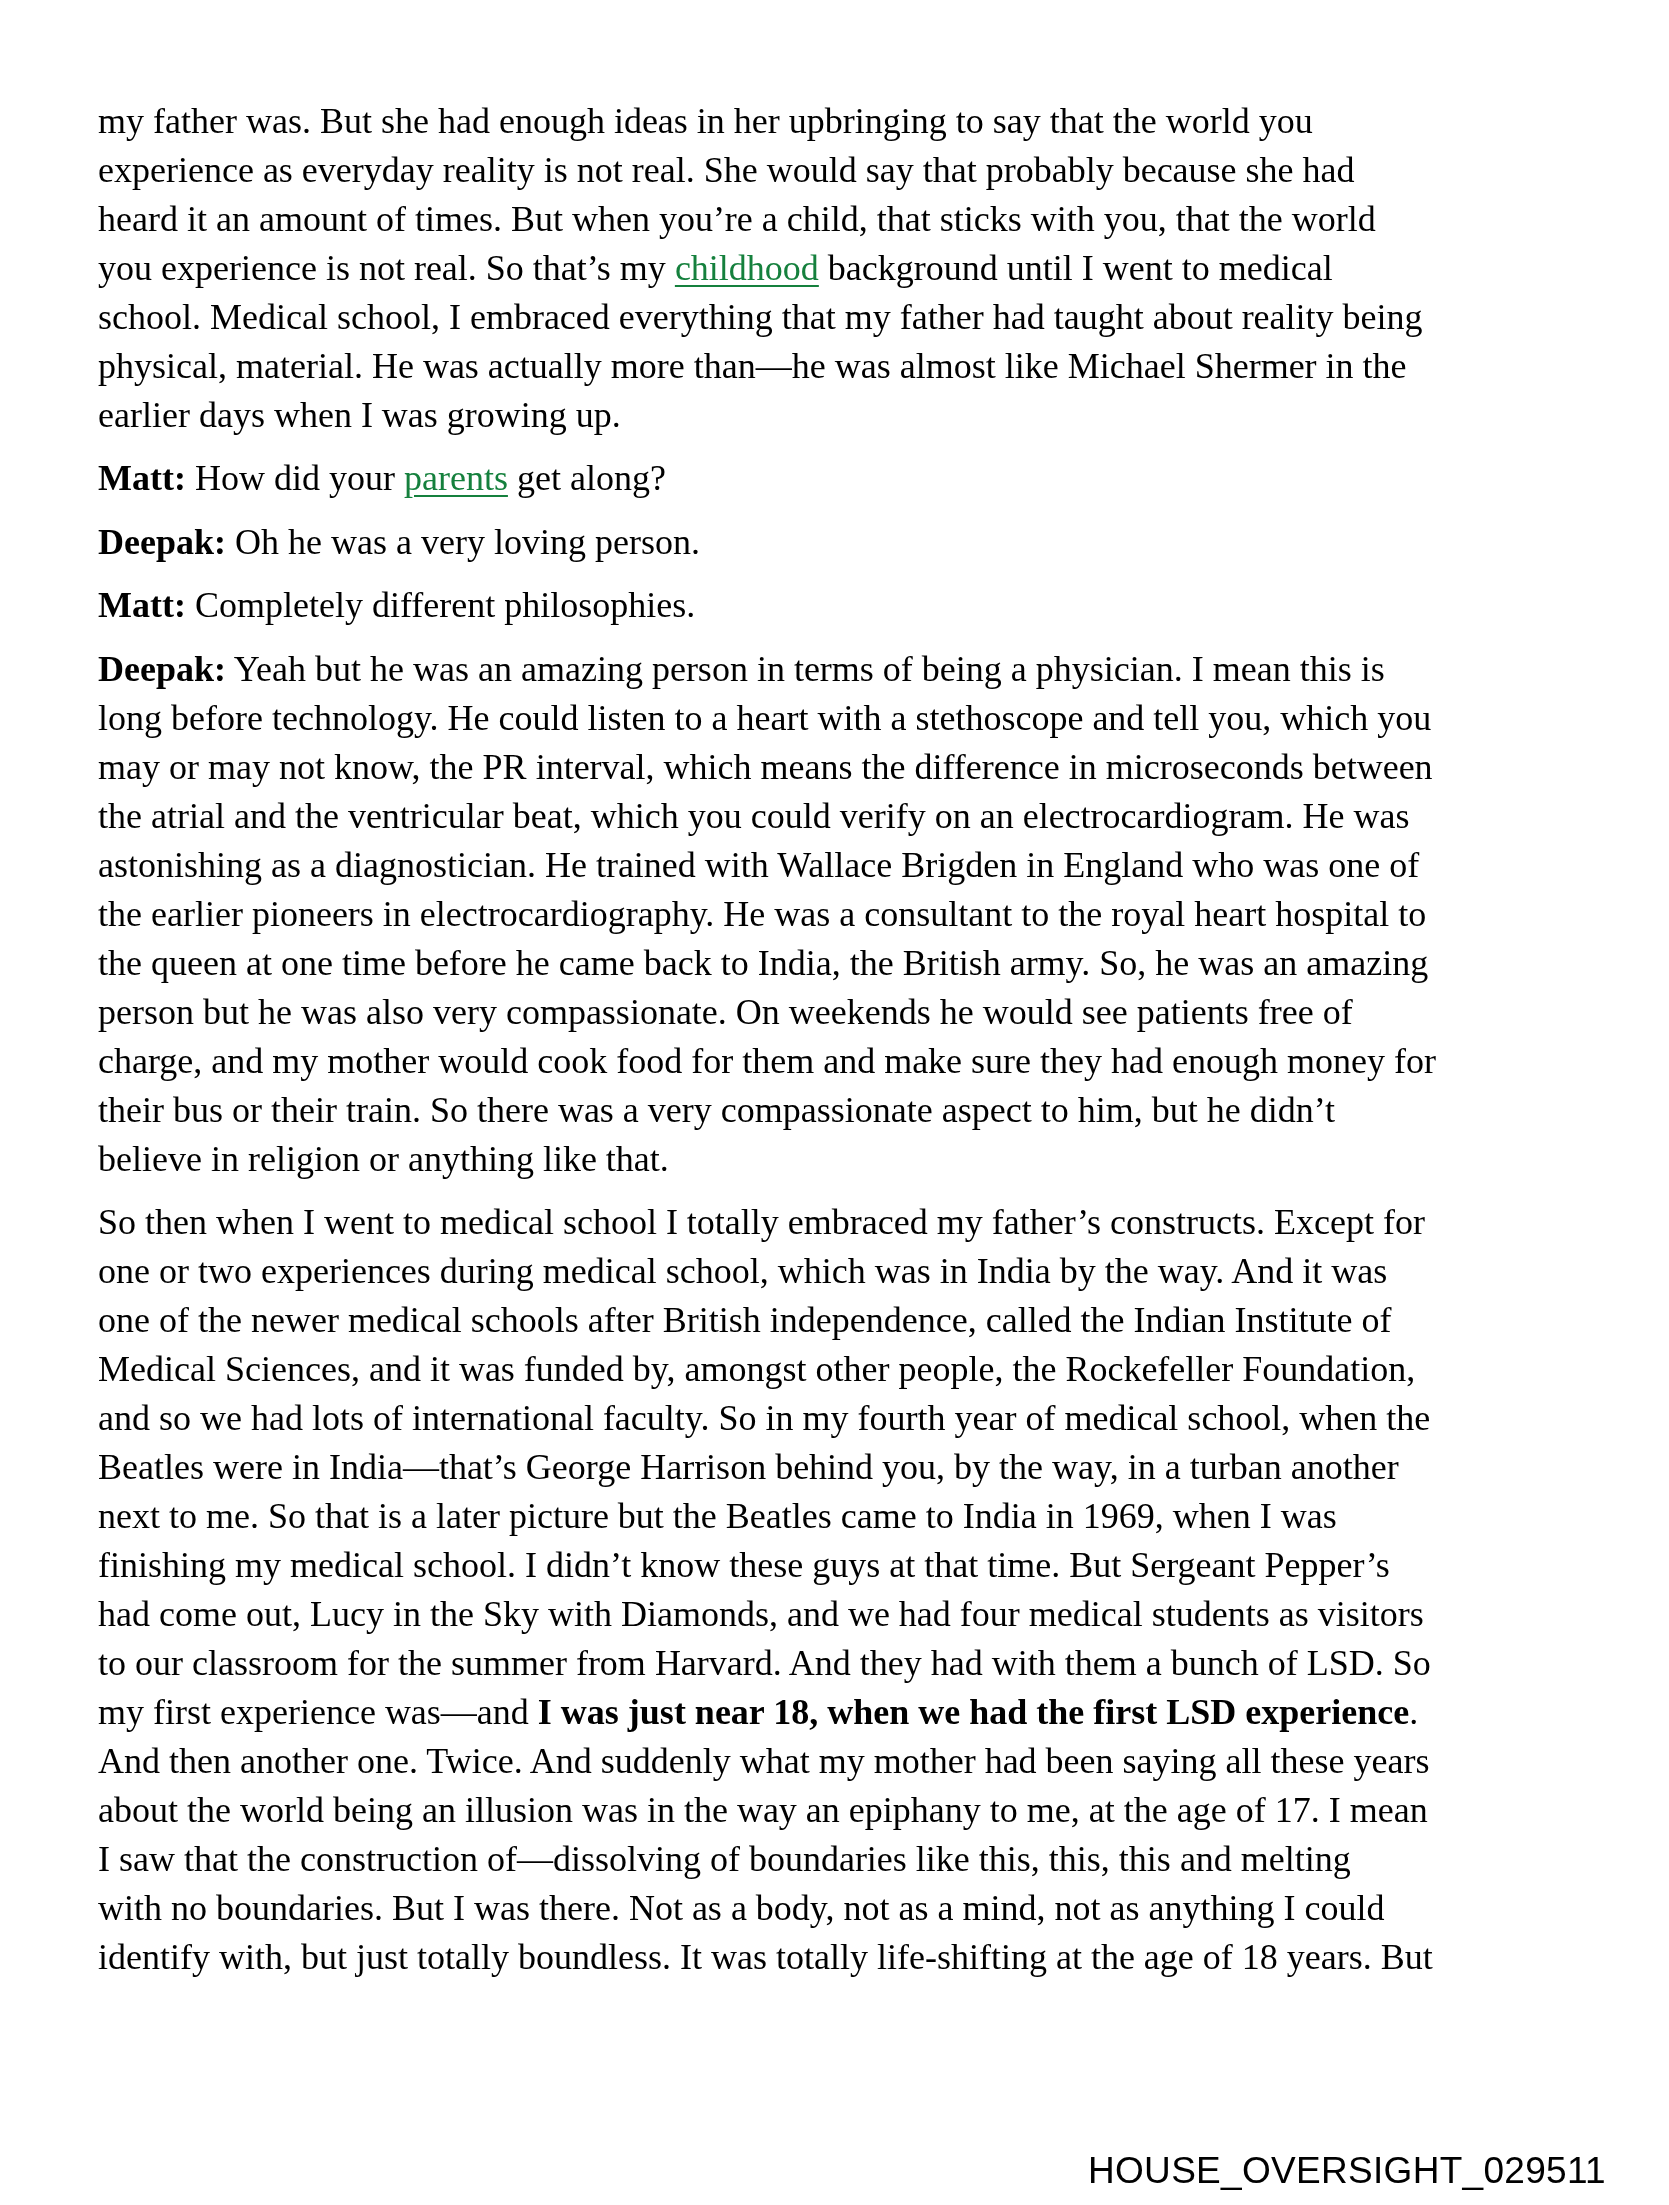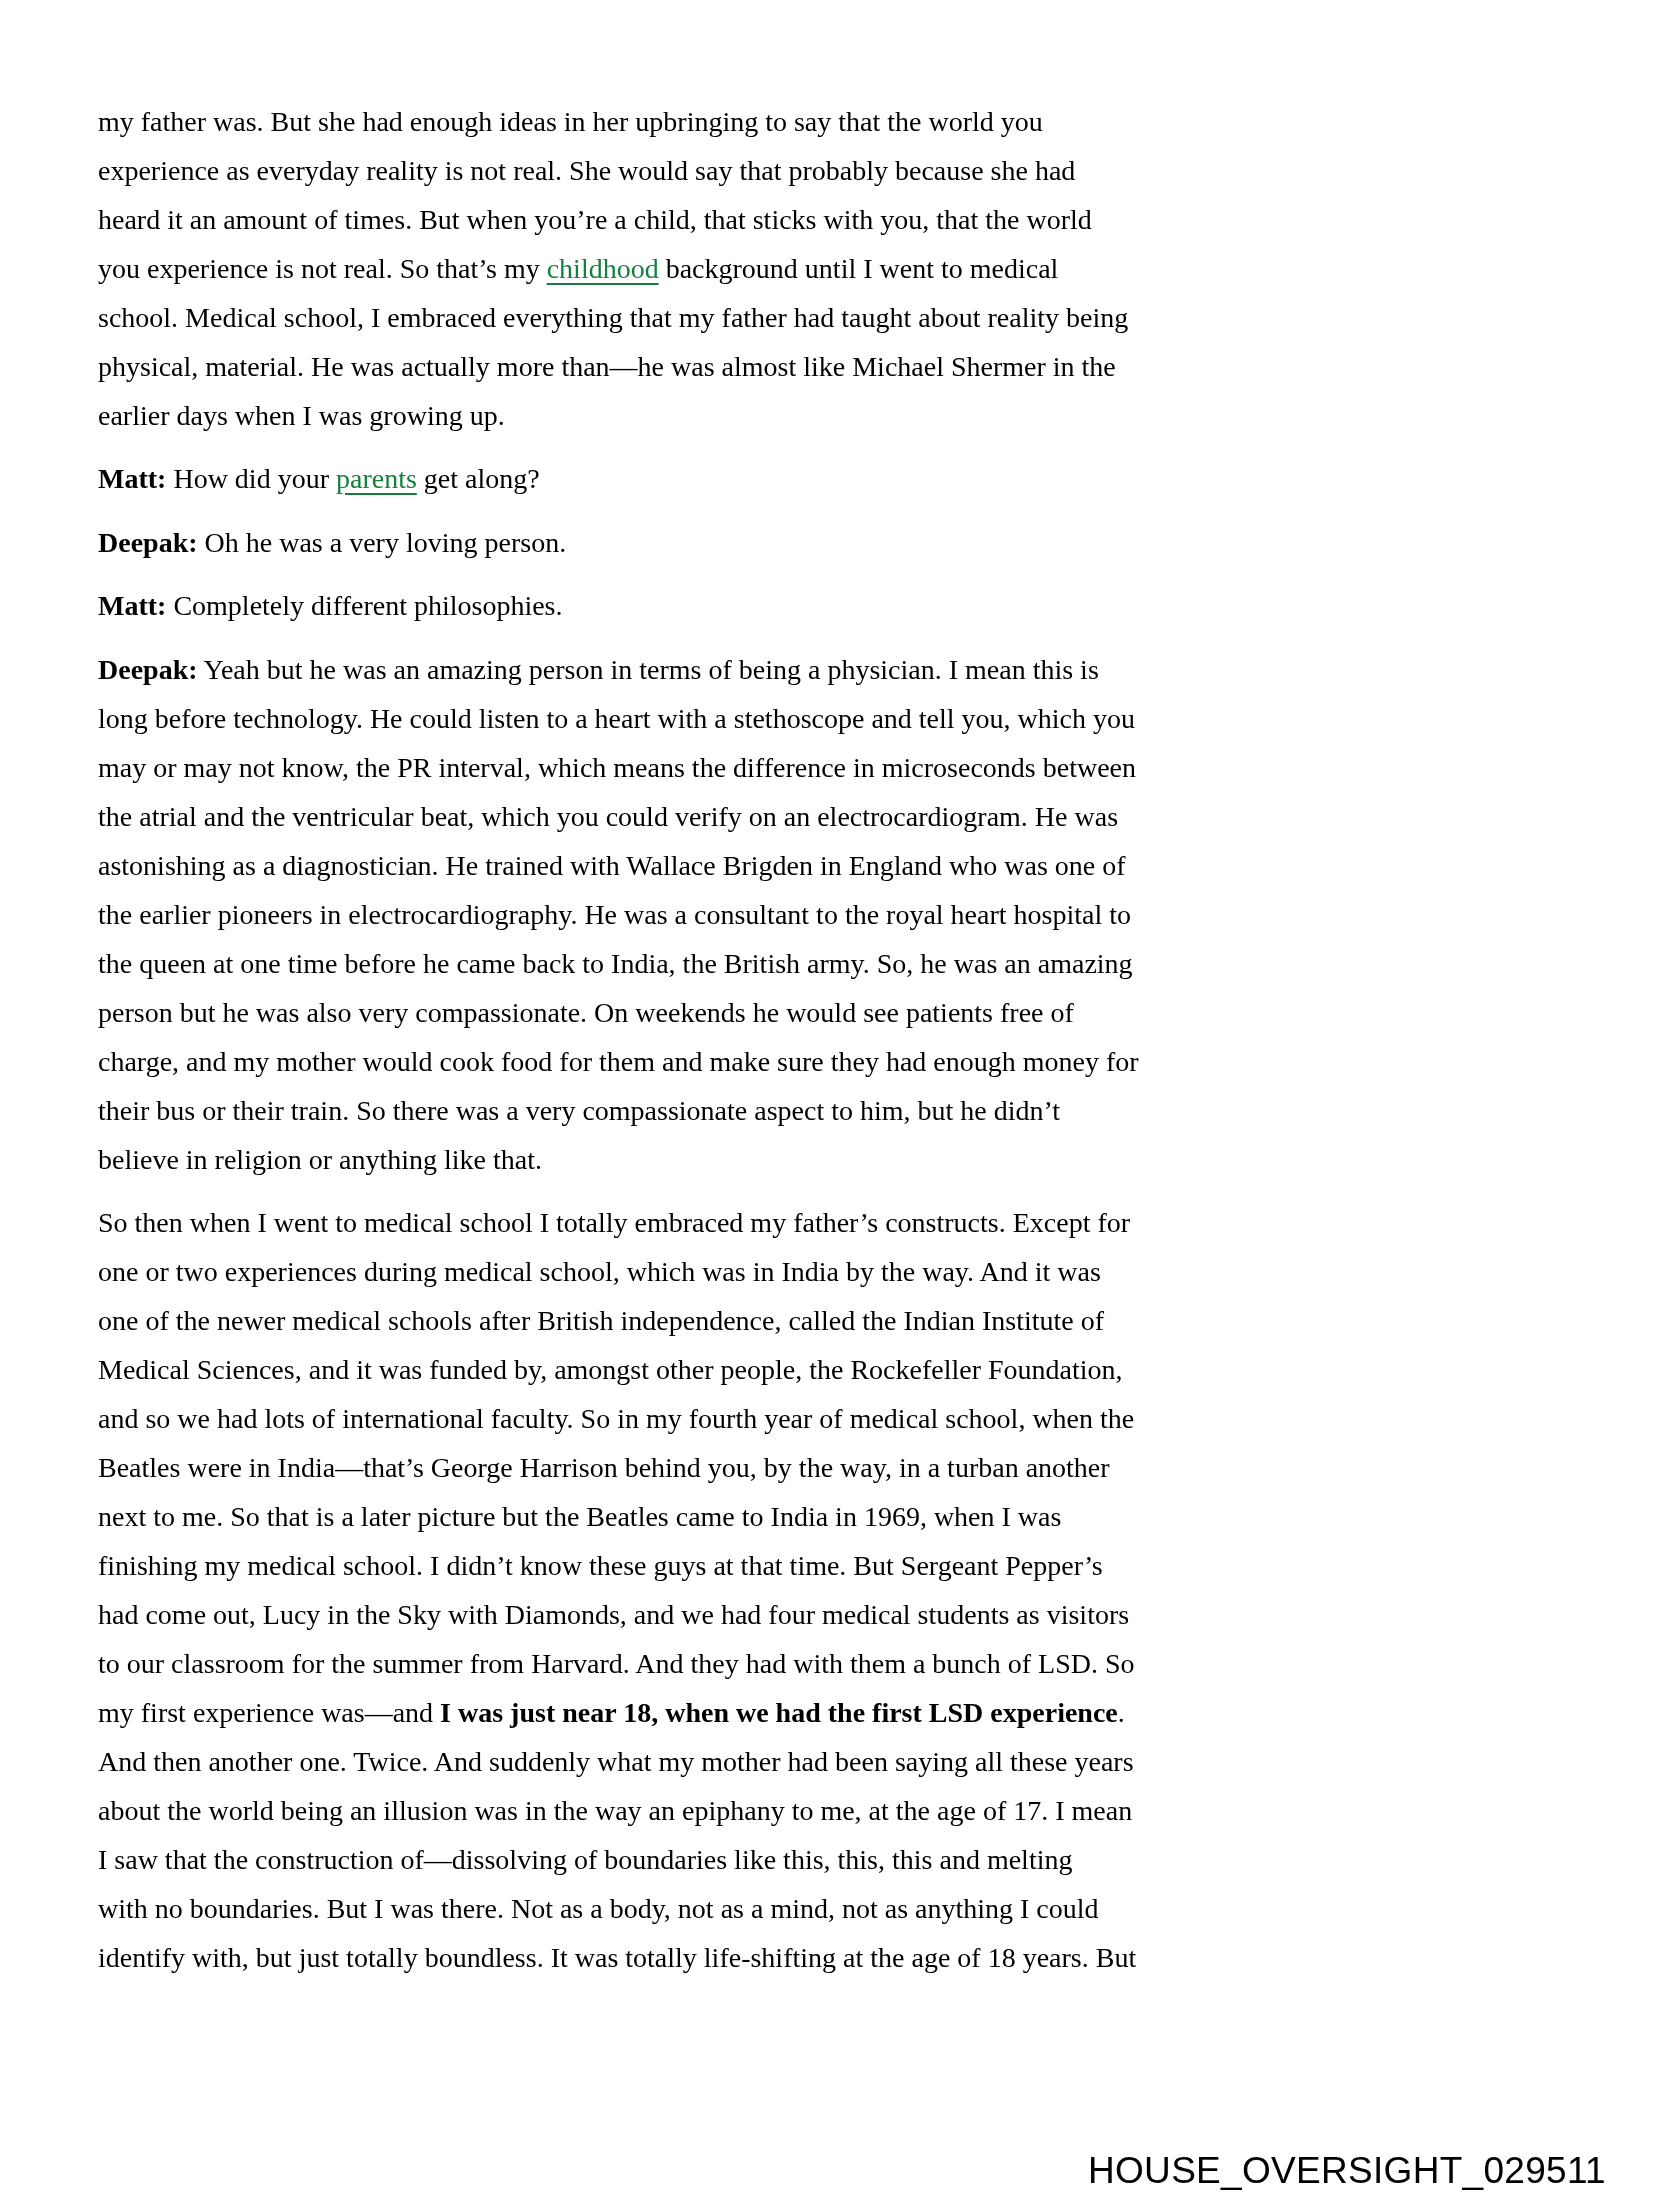--- a/index.html
+++ b/index.html
@@ -3,21 +3,21 @@
   <meta charset="utf-8">
   <style>
     html, body { margin: 0; padding: 0; background: #ffffff; }
     body {
       width: 1669px; height: 2205px; position: relative; overflow: hidden;
       font-family: "Liberation Serif", "DejaVu Serif", serif;
       color: #000000;
     }
     .page-body {
       position: absolute; left: 98px; top: 97px; width: 1473px;
-      font-size: 28px; line-height: 49px;
+      font-size: 36px; line-height: 49px;
     }
     .para { margin: 0 0 14.4px 0; white-space: normal; }
     .line { display: block; white-space: nowrap; }
     .speaker { font-weight: bold; text-align: right; }
     .strong { font-weight: bold; }
     .link { color: #15803d; text-decoration: underline; text-decoration-thickness: 2px; text-underline-offset: 4.6px; cursor: pointer; }
     .footer-id {
       position: absolute; right: 63px; top: 2150px;
       font-family: "Liberation Sans", "DejaVu Sans", sans-serif;
       font-size: 37px; letter-spacing: 0.3px; color: #000000;

